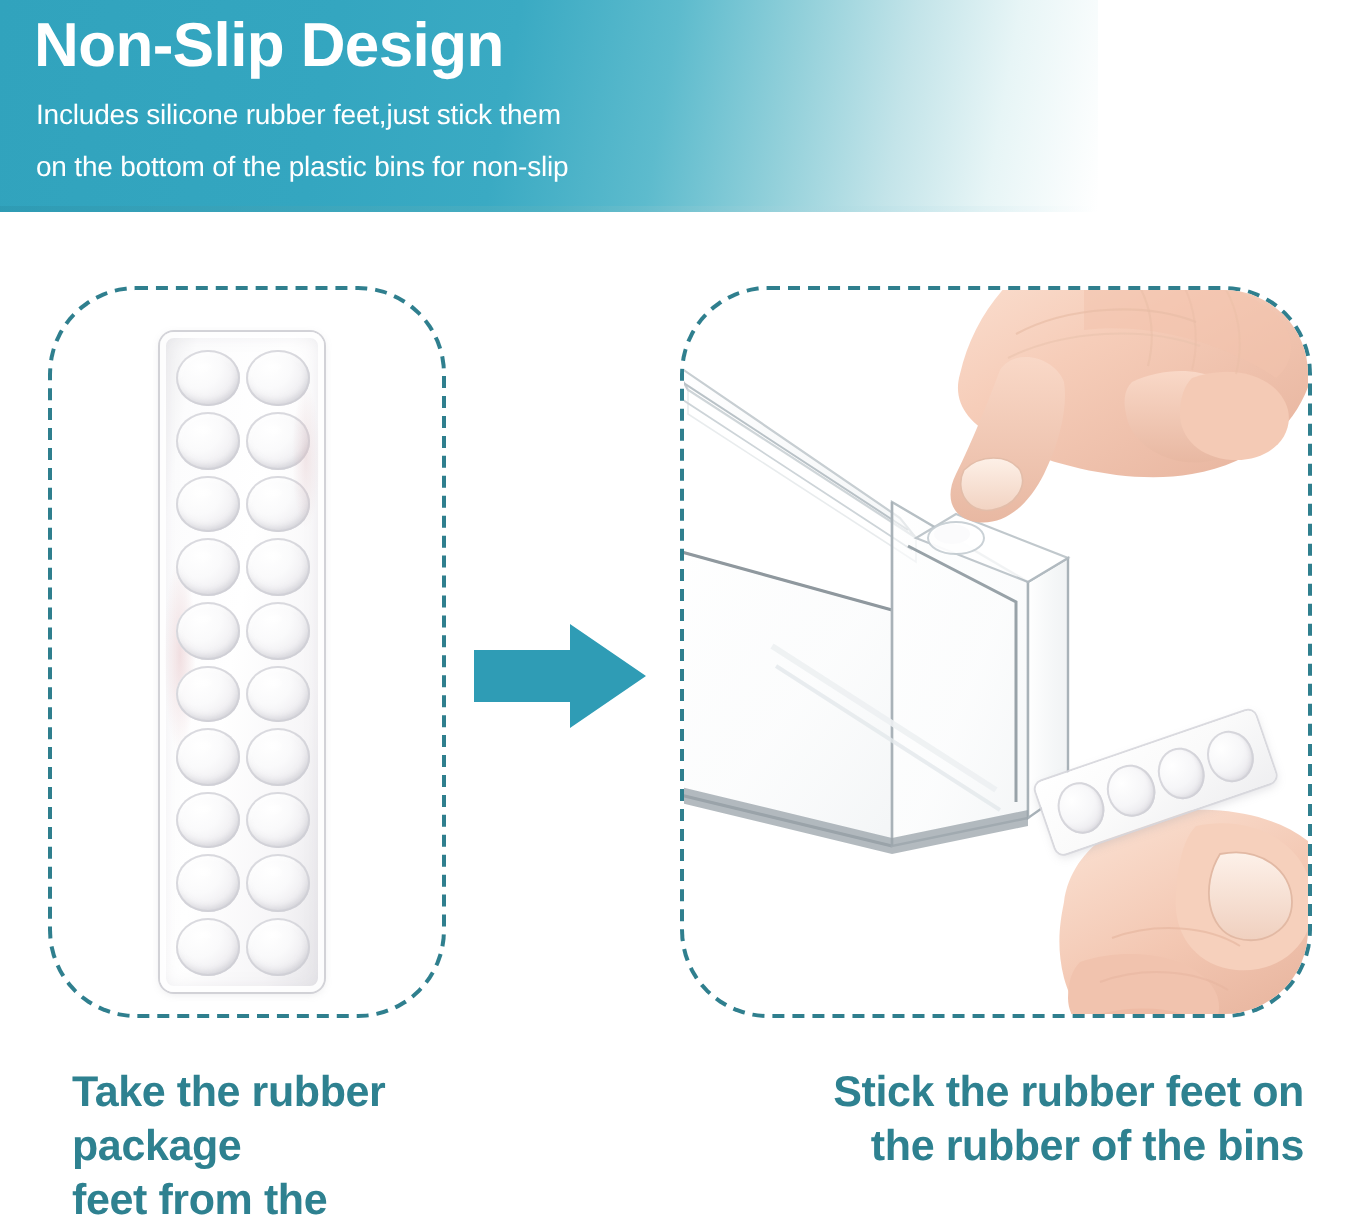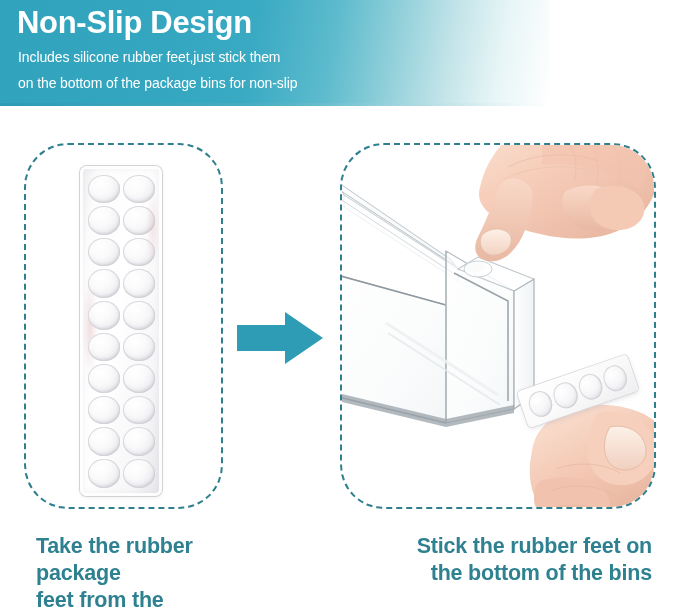--- a/index.html
+++ b/index.html
@@ -243,21 +243,21 @@
       inset -1px -1px 2px rgba(190,189,197,.45);
   }
 </style>
 </head>
 <body>
 
 <div class="header-banner">
   <div class="header-title">Non-Slip Design</div>
   <div class="header-sub">
     <div>Includes silicone rubber feet,just stick them</div>
-    <div>on the bottom of the package bins for non-slip</div>
+    <div>on the bottom of the plastic bins for non-slip</div>
   </div>
 </div>
 
 <div class="panel panel-left">
   <div class="panel-clip"></div>
 </div>
 
 <div class="feet-strip">
   <div class="feet-grid">
     <div class="foot"></div>
@@ -432,14 +432,14 @@
 </div>
 
 <div class="caption caption-left">
   <div>Take the rubber</div>
   <div>package</div>
   <div>feet from the</div>
 </div>
 
 <div class="caption caption-right">
   <div>Stick the rubber feet on</div>
-  <div>the bottom of the bins</div>
+  <div>the rubber of the bins</div>
 </div>
 
 </body></html>

